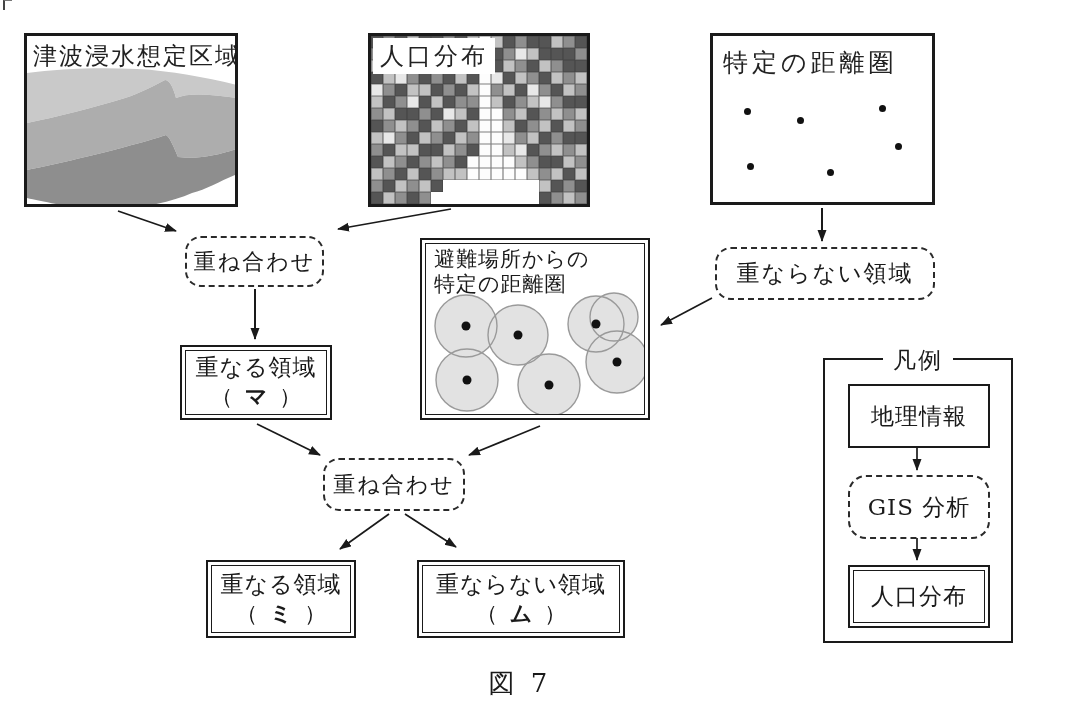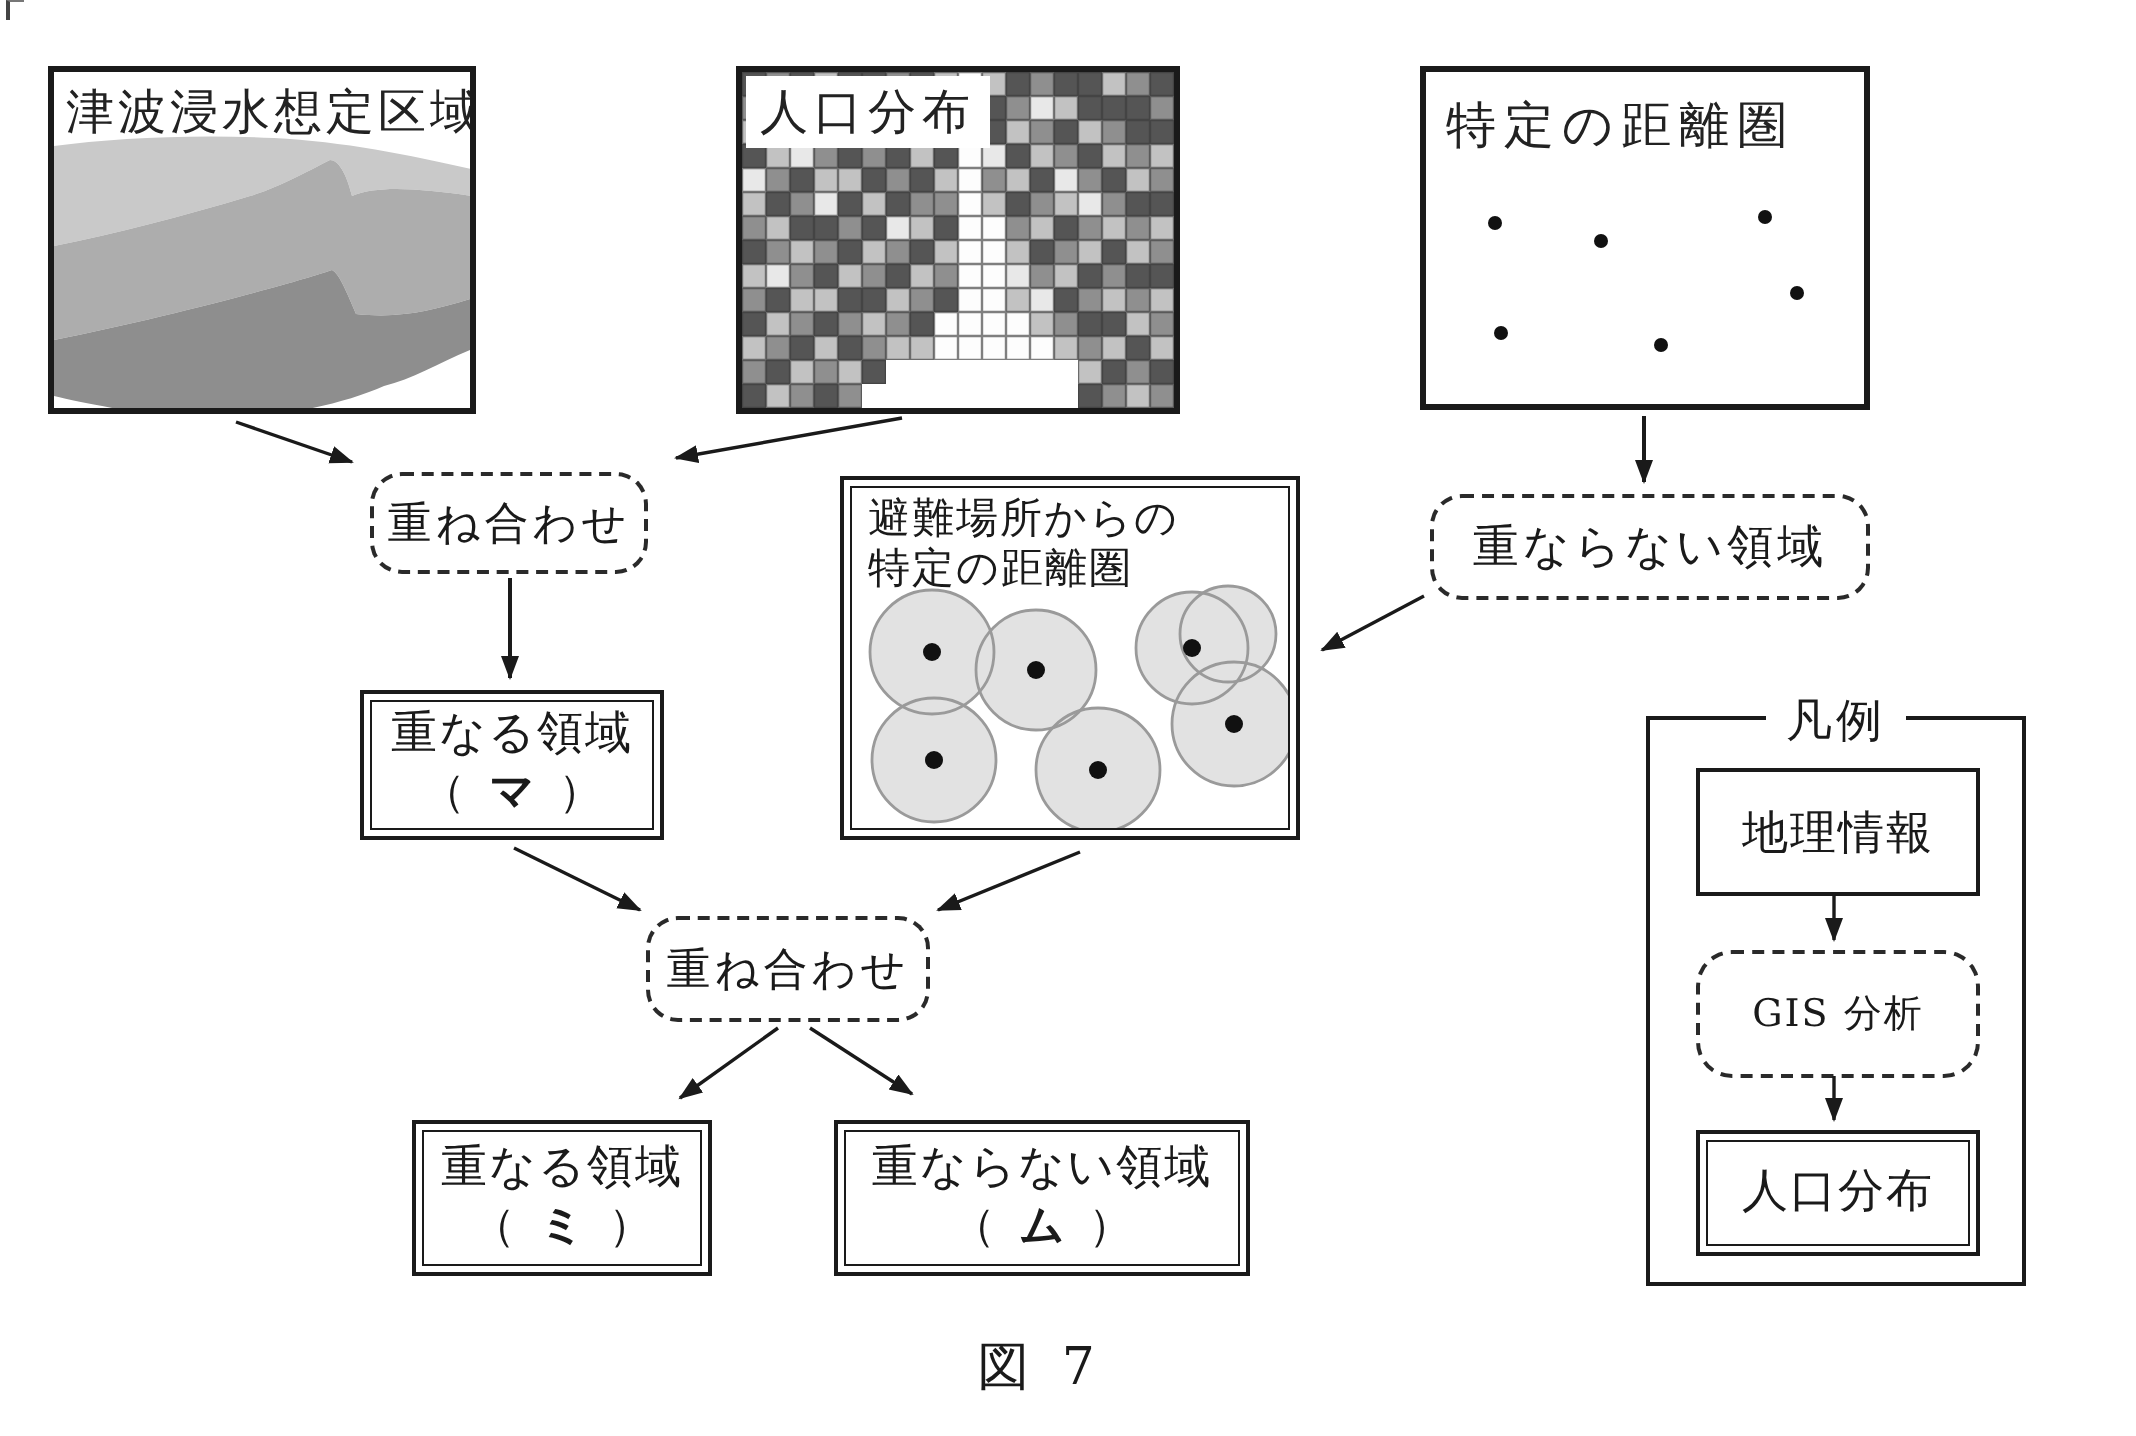--- a/index.html
+++ b/index.html
@@ -397,21 +397,21 @@
       <span class="box-line1">重ならない領域</span>
       <span class="box-line2"><span>（</span><span class="choice">ム</span><span>）</span></span>
     </div>
   </div>
 
   <div class="legend" style="left:823px;top:358px;width:190px;height:285px;">
     <div class="legend-title">凡例</div>
     <div class="solid-box" style="left:23px;top:24px;width:142px;height:64px;">
       <span>地理情報</span>
     </div>
-    <div class="dashed-node" style="left:23px;top:115px;width:142px;height:64px;font-size:19px;letter-spacing:1px;">
+    <div class="dashed-node" style="left:23px;top:115px;width:142px;height:64px;font-size:23px;letter-spacing:1px;">
       <span>GIS 分析</span>
     </div>
     <div class="dbox" style="left:23px;top:205px;width:142px;height:63px;">
       <div class="in">
           <span class="box-line1" style="font-size:23px;">人口分布</span>
         </div>
     </div>
   </div>
 
   <div class="caption">図 7</div>

